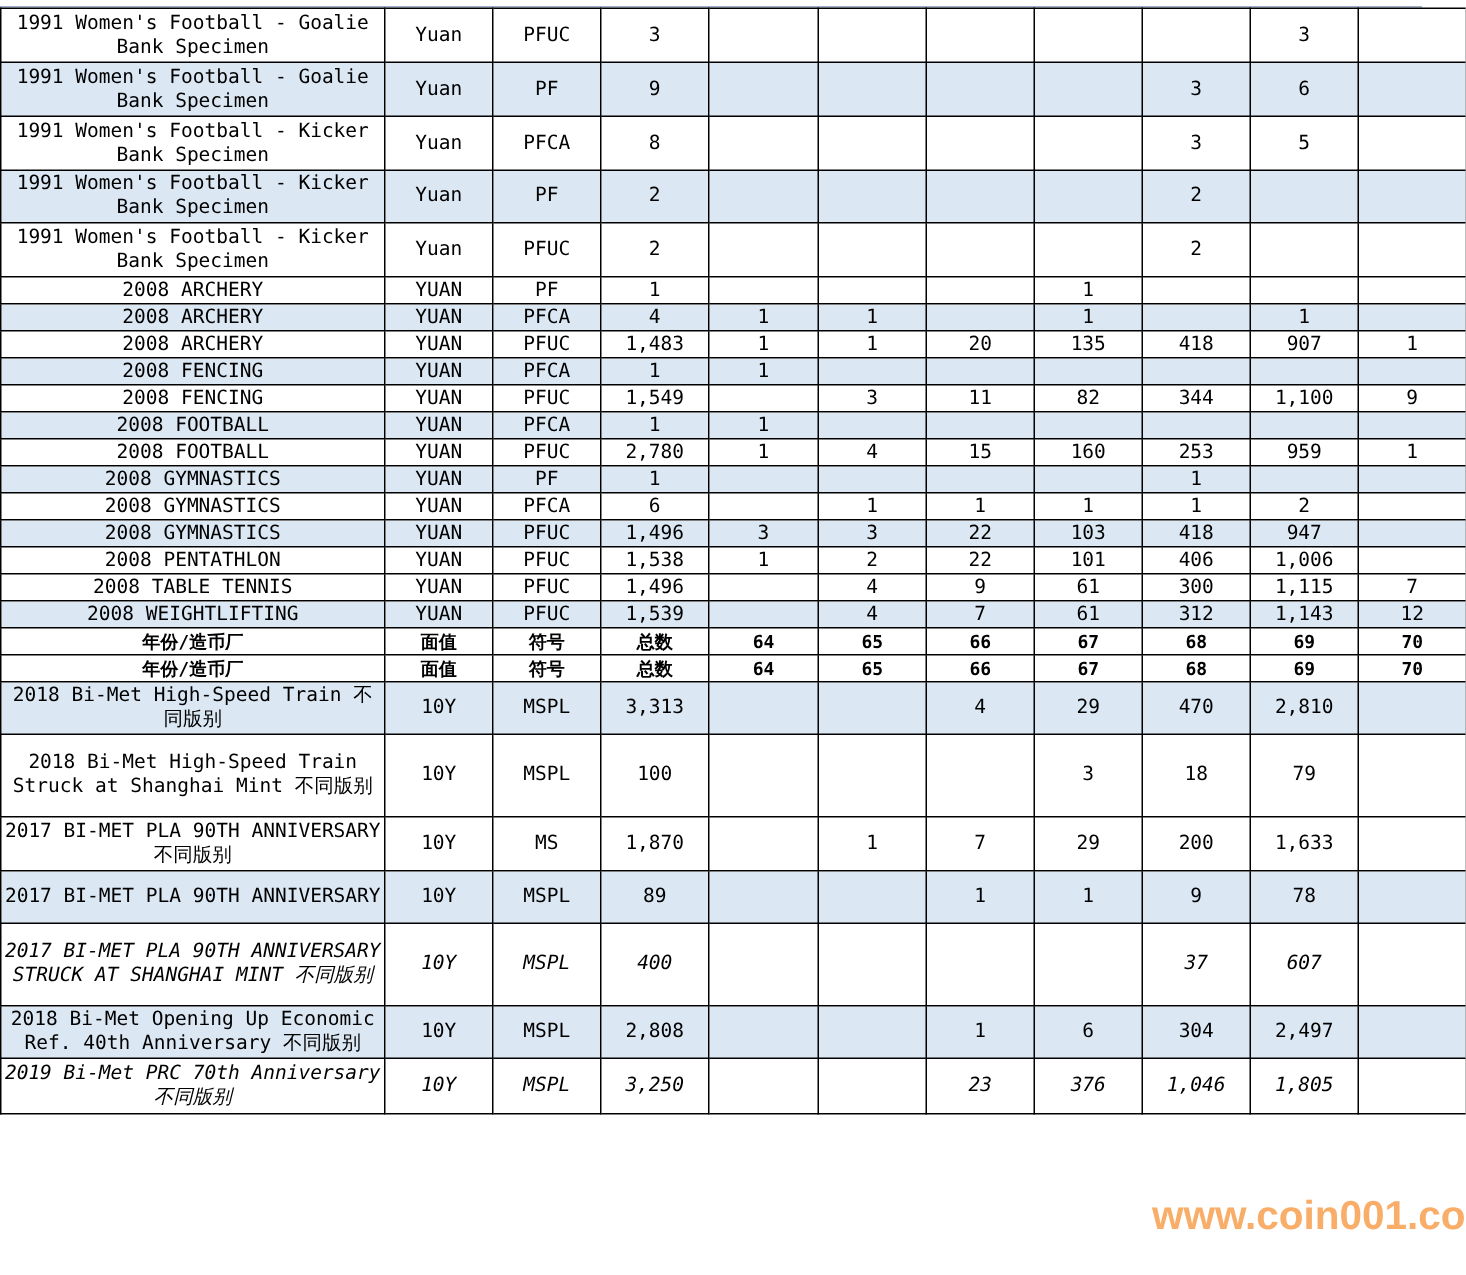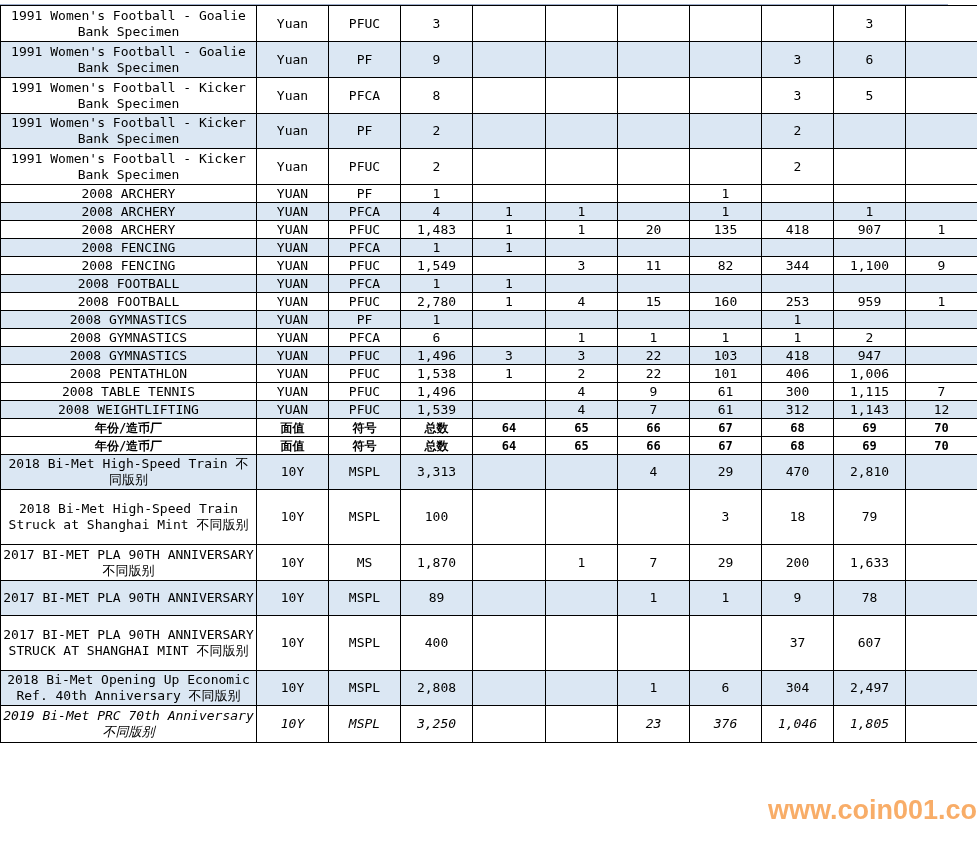--- a/index.html
+++ b/index.html
@@ -380,21 +380,21 @@
           <td>MSPL</td>
           <td>89</td>
           <td></td>
           <td></td>
           <td>1</td>
           <td>1</td>
           <td>9</td>
           <td>78</td>
           <td></td>
         </tr>
-        <tr class="plain" style="height: 55px;">
+        <tr class="plain" style="height: 55px; font-style: italic;">
           <td>2017 BI-MET PLA 90TH ANNIVERSARY STRUCK AT SHANGHAI MINT 不同版别</td>
           <td>10Y</td>
           <td>MSPL</td>
           <td>400</td>
           <td></td>
           <td></td>
           <td></td>
           <td></td>
           <td>37</td>
           <td>607</td>

